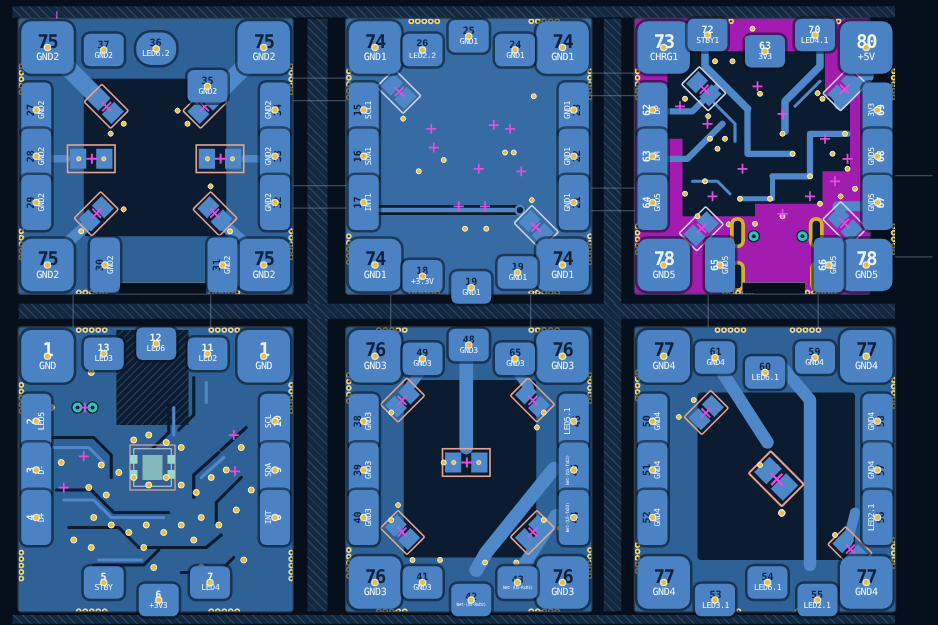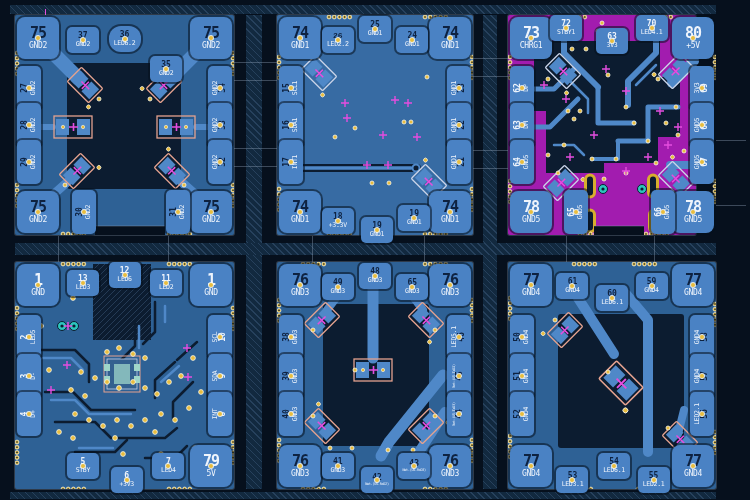--- a/index.html
+++ b/index.html
@@ -1042,27 +1042,20 @@
         </div>
         <i class="dot"></i>
       </div>
       <div class="pad c" style="left: 175px; top: 2px;">
         <div class="rw">
           <span class="pnum">1</span>
           <span class="pnet">GND</span>
         </div>
         <i class="dot"></i>
       </div>
-      <div class="pad c" style="left: 175px; top: 183px;">
-        <div class="rw">
-          <span class="pnum">79</span>
-          <span class="pnet">5V</span>
-        </div>
-        <i class="dot"></i>
-      </div>
       <div class="pad s" style="left: 51.89px; top: 8px;">
         <div class="rw">
           <span class="pnum">13</span>
           <span class="pnet">LED3</span>
         </div>
         <i class="dot"></i>
       </div>
       <div class="pad s" style="left: 93.5px; top: 0px;">
         <div class="rw">
           <span class="pnum">12</span>

